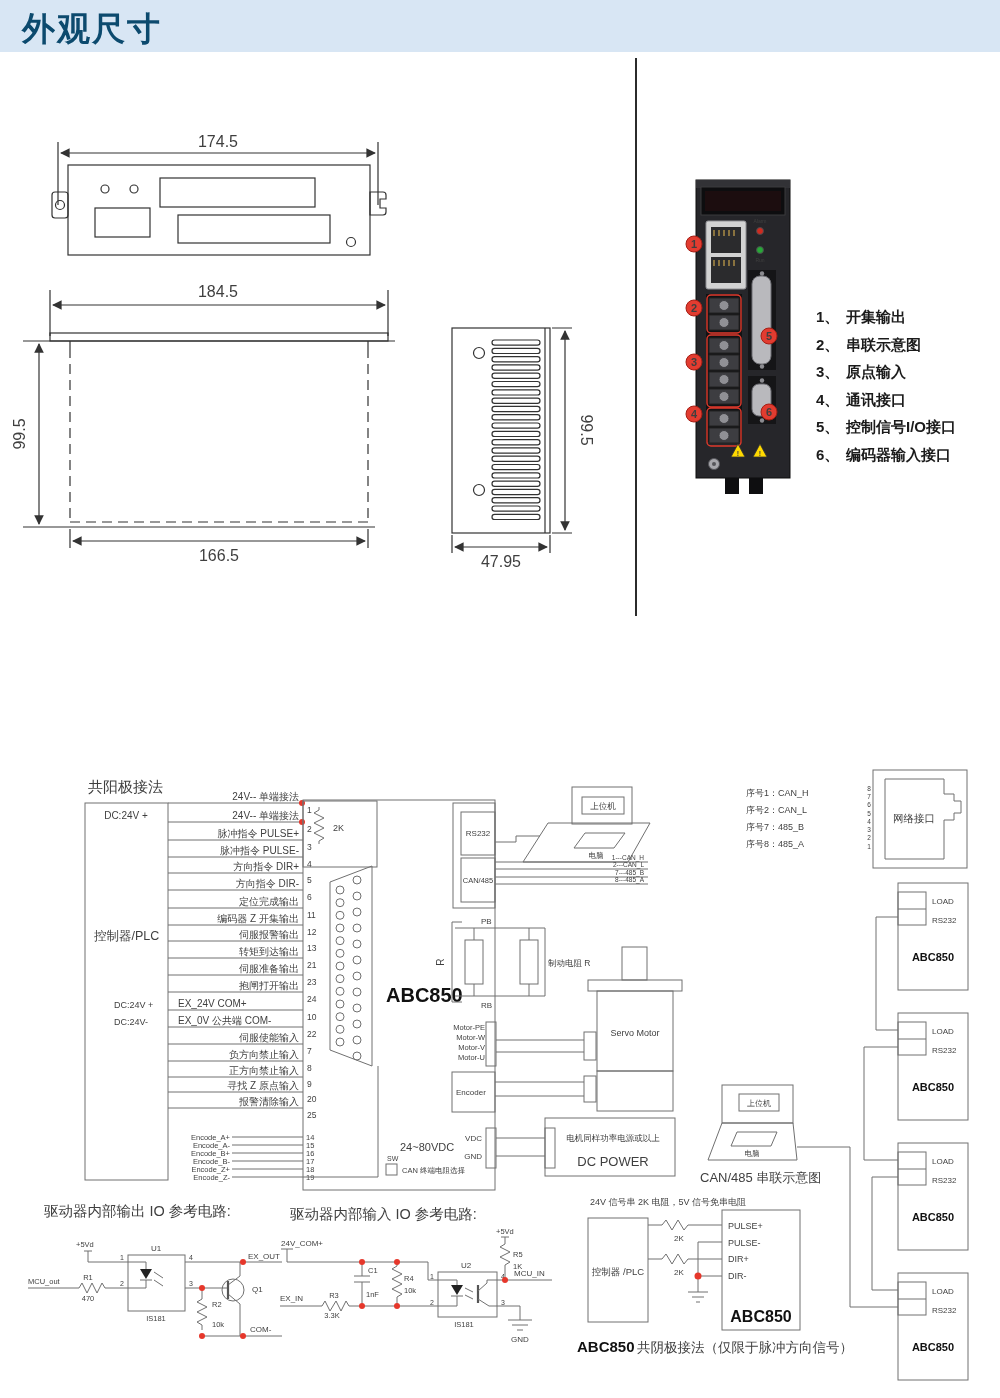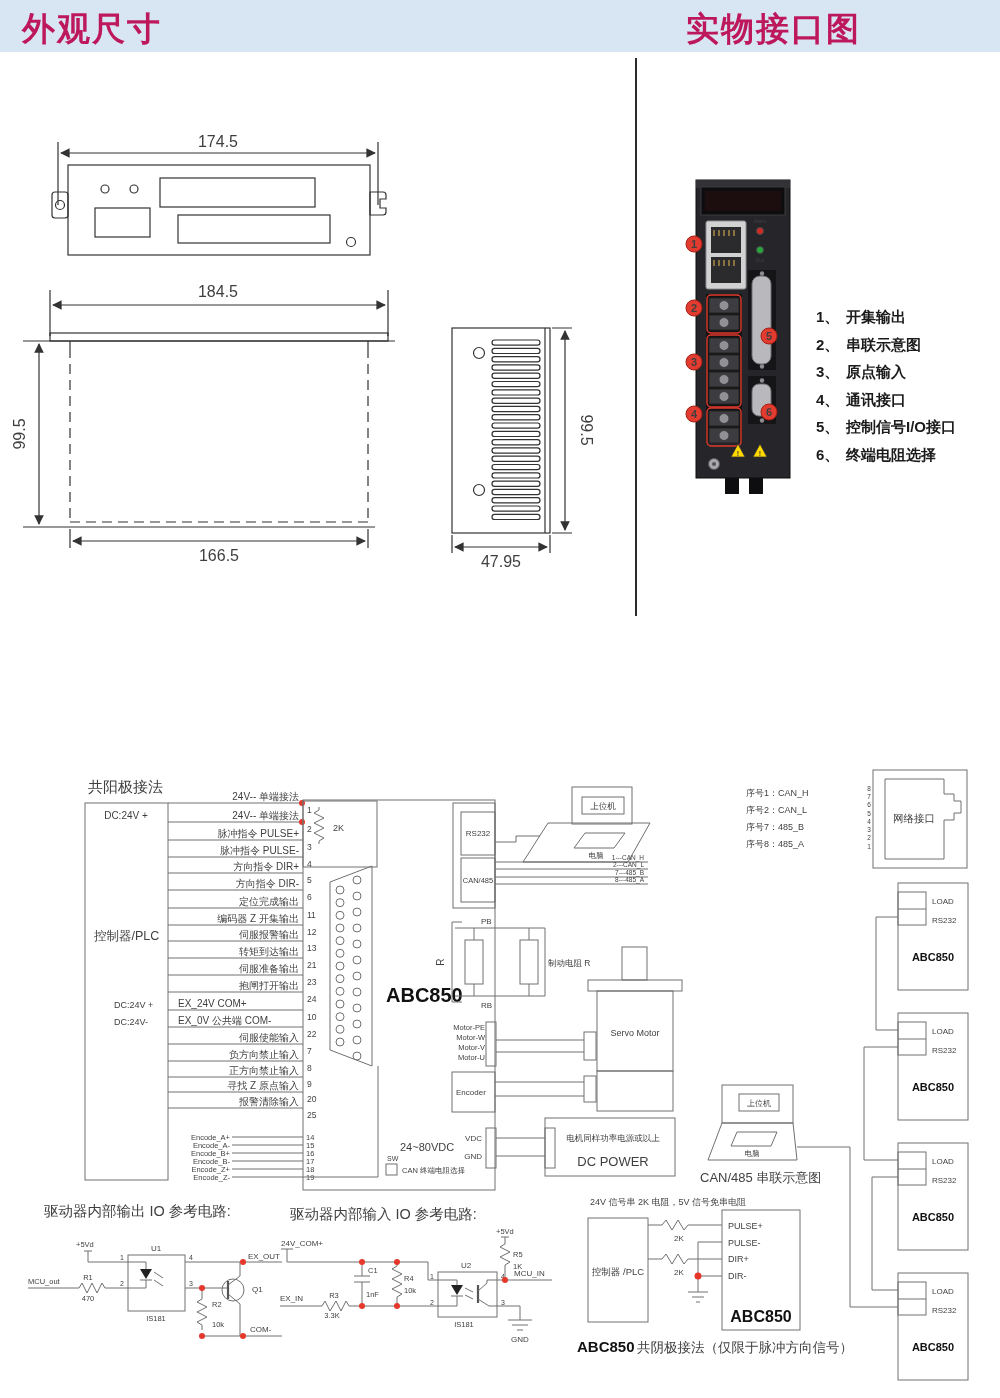--- a/index.html
+++ b/index.html
@@ -1,38 +1,37 @@
 <!DOCTYPE html>
 <html><head>
 <meta charset="utf-8">
 <style>
   html,body{margin:0;padding:0;background:#e9e9e9}
   .page{position:relative;width:1000px;height:1398px;background:#ffffff;font-family:"Liberation Sans",sans-serif;overflow:hidden}
   .band{position:absolute;left:0;width:1000px;height:52px;background:#d8e6f4}
-  .band .bt{position:absolute;top:7px;font-size:33px;font-weight:bold;color:#be185d;letter-spacing:2px;white-space:nowrap}
+  .band .bt{position:absolute;top:7px;font-size:33px;font-weight:bold;color:#0c4a6e;letter-spacing:2px;white-space:nowrap}
   .divider{position:absolute;left:635px;top:58px;width:2px;height:558px;background:#2b2b2b}
   .iflist{position:absolute;left:816px;top:303px}
   .ifrow{display:flex;font-size:15px;font-weight:600;color:#1b1b1b;line-height:27.5px;white-space:nowrap}
   .ifrow .n{width:30px}
   svg{position:absolute}
   svg text{font-family:"Liberation Sans",sans-serif;fill:#3f3f3f}
   .ln{stroke:#707070;stroke-width:1;fill:none}
   .bx{stroke:#707070;stroke-width:1;fill:none}
   .dln{stroke:#333;stroke-width:1.2;fill:none}
   .dot{fill:#e6372b;stroke:none}
   .bold{font-weight:bold;fill:#111}
 </style>
 </head>
 <body>
 
 <div class="page">
 
   <div class="band" style="top:0">
     <span class="bt" style="left:22px">外观尺寸</span>
-    <span class="bt" style="left:686px">实物接口图</span>
   </div>
 
   <div class="divider"></div>
 
   <svg style="left:0;top:55px" width="640" height="600" viewBox="0 55 640 600">
     <defs>
       <marker id="ar" viewBox="0 0 10 10" refX="9" refY="5" markerWidth="8" markerHeight="8" orient="auto-start-reverse">
         <path d="M0 0 L10 5 L0 10 z" fill="#333"></path>
       </marker>
     </defs>
@@ -206,21 +205,21 @@
     <div class="ifrow">
         <span class="n">4、</span>
         <span>通讯接口</span>
       </div>
     <div class="ifrow">
         <span class="n">5、</span>
         <span>控制信号I/O接口</span>
       </div>
     <div class="ifrow">
         <span class="n">6、</span>
-        <span>终端电阻选择</span>
+        <span>编码器输入接口</span>
       </div>
   </div>
 
 
   <svg style="left:0;top:758px" width="1000" height="640" viewBox="0 758 1000 640">
 
     <text x="88" y="792" font-size="15">共阳极接法</text>
 
     <g>
       <rect class="bx" x="85" y="803" width="83" height="377"></rect>

